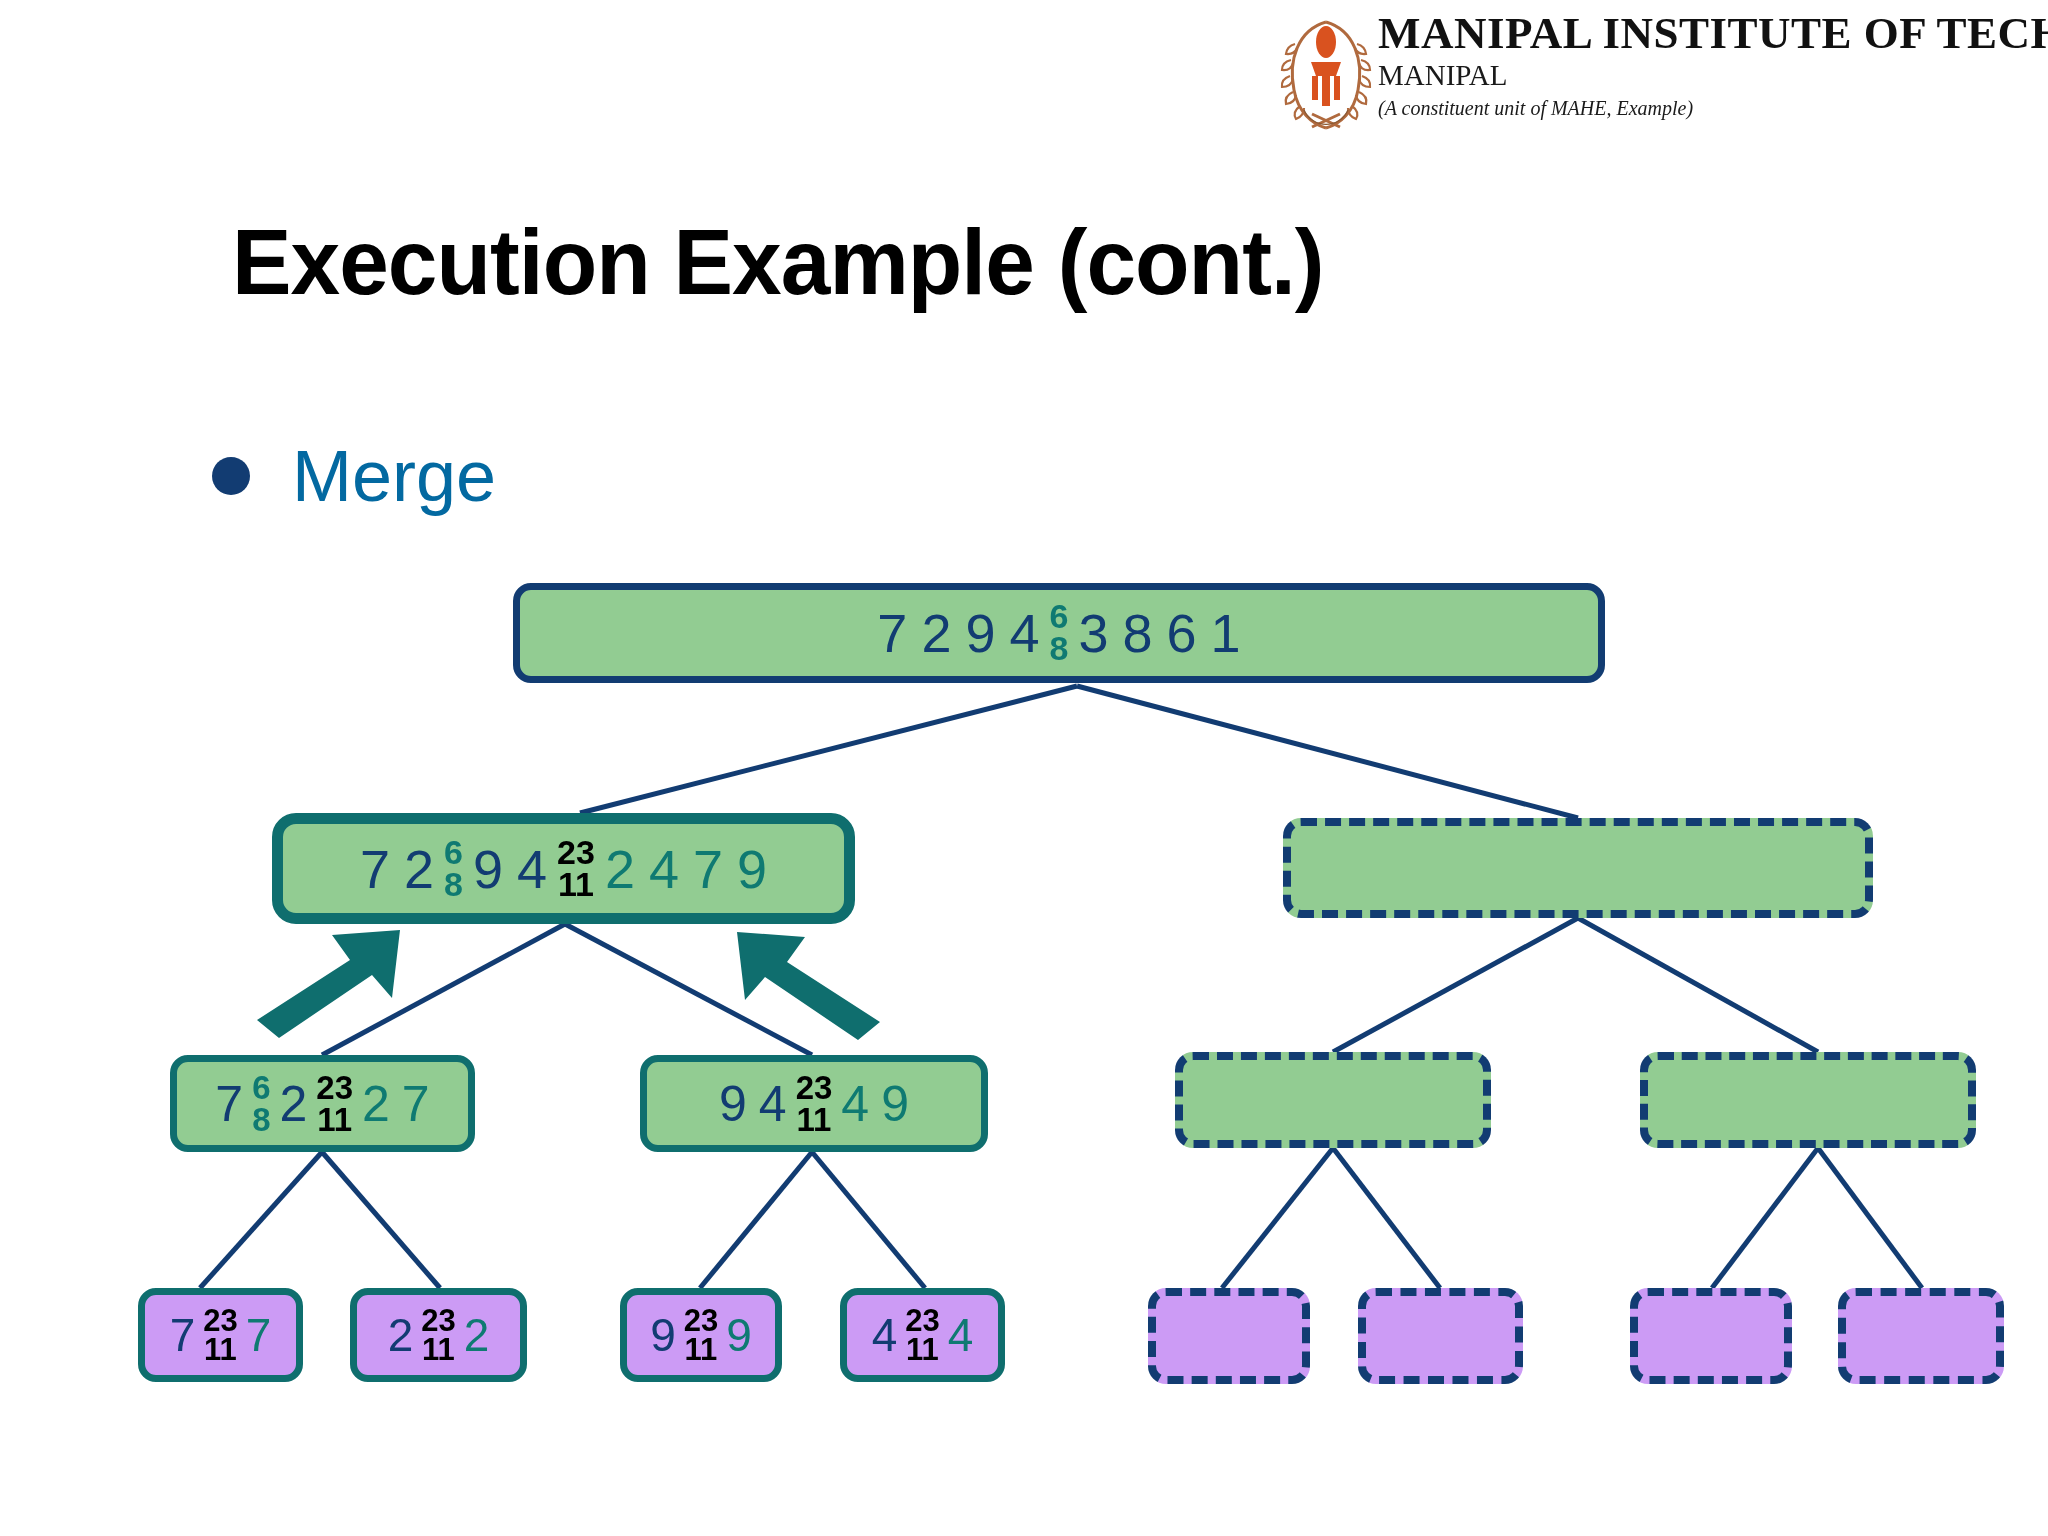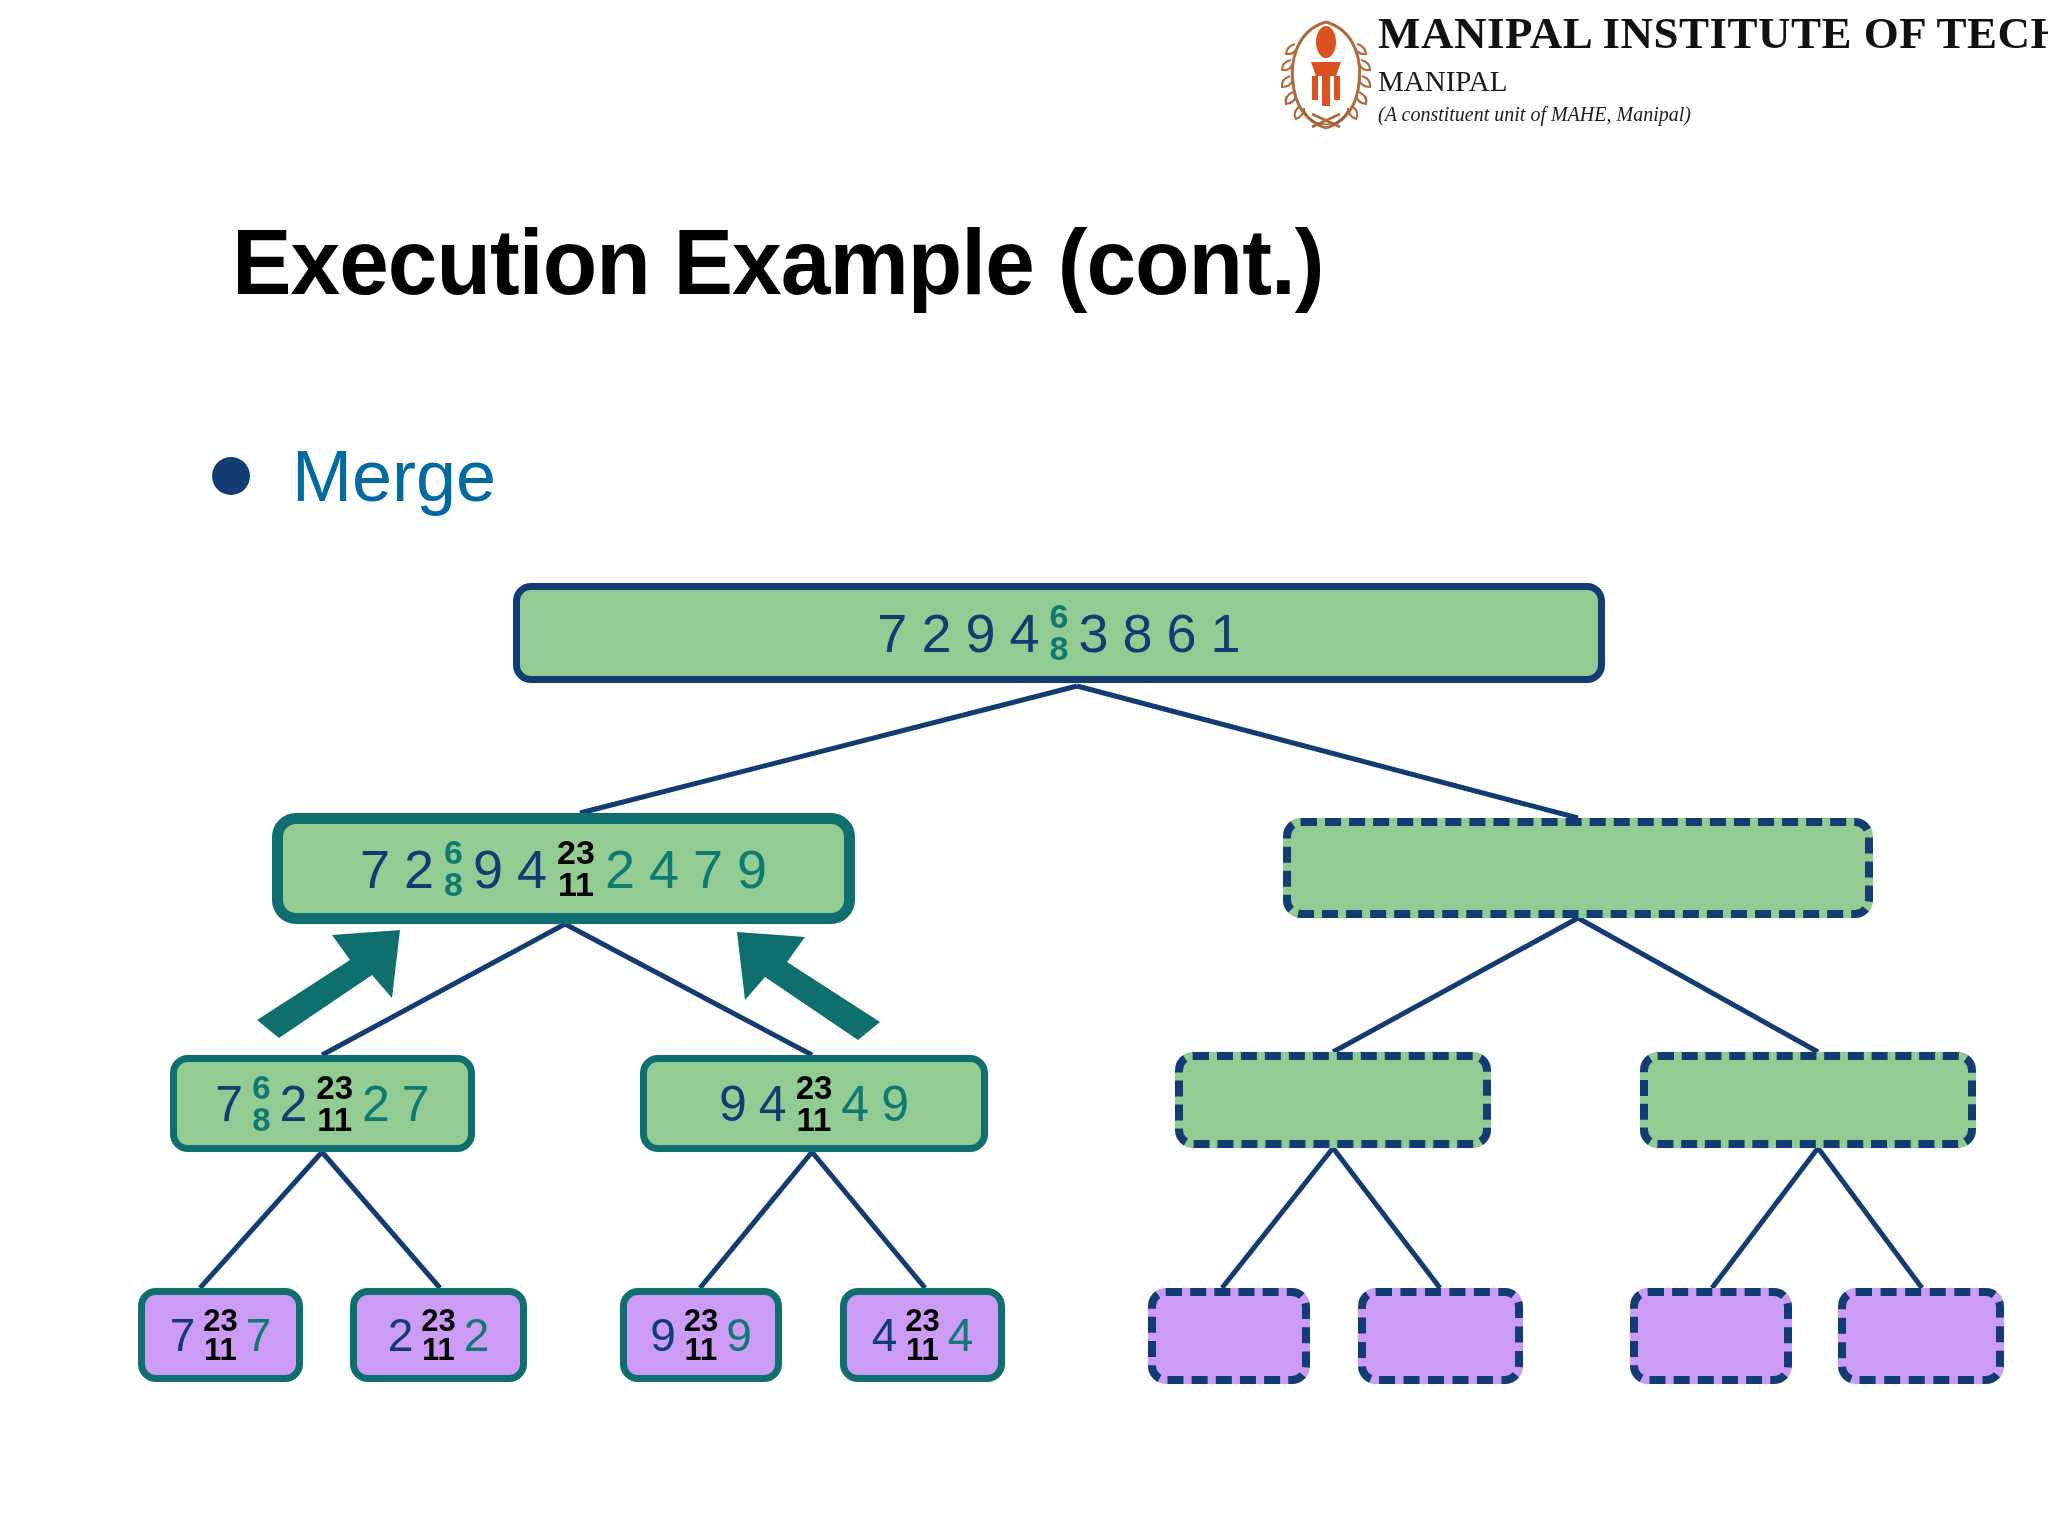--- a/index.html
+++ b/index.html
@@ -46,21 +46,21 @@
     letter-spacing: 0.5px;
     color: #111111;
     white-space: nowrap;
     line-height: 1.05;
   }
   .logo-line2 {
     font-family: "Liberation Serif", serif;
     font-size: 29px;
     color: #1a1a1a;
     line-height: 1.15;
-    margin-top: 8px;
+    margin-top: 2px;
   }
   .logo-line3 {
     font-family: "Liberation Serif", serif;
     font-style: italic;
     font-size: 20px;
     color: #1a1a1a;
     line-height: 1.2;
     margin-top: 3px;
   }
 
@@ -198,21 +198,21 @@
 
       <rect x="44" y="62" width="8" height="30" fill="#D9521F"></rect>
       <rect x="34" y="62" width="6" height="24" fill="#D9521F"></rect>
       <rect x="56" y="62" width="6" height="24" fill="#D9521F"></rect>
 
       <path d="M26 96 a24 24 0 0 0 44 0" fill="none" stroke="#8C5A34" stroke-width="1.4"></path>
     </svg>
     <div id="logo-text">
       <div class="logo-line1">MANIPAL INSTITUTE OF TECHNOLOGY</div>
       <div class="logo-line2">MANIPAL</div>
-      <div class="logo-line3">(A constituent unit of MAHE, Manipal)</div>
+      <div class="logo-line3">(A constituent unit of MAHE, Example)</div>
     </div>
   </div>
 
   <div id="slide-title">Execution Example (cont.)</div>
 
   <div id="bullet-row">
     <div id="bullet-dot"></div>
     <div id="bullet-label">Merge</div>
   </div>
 

